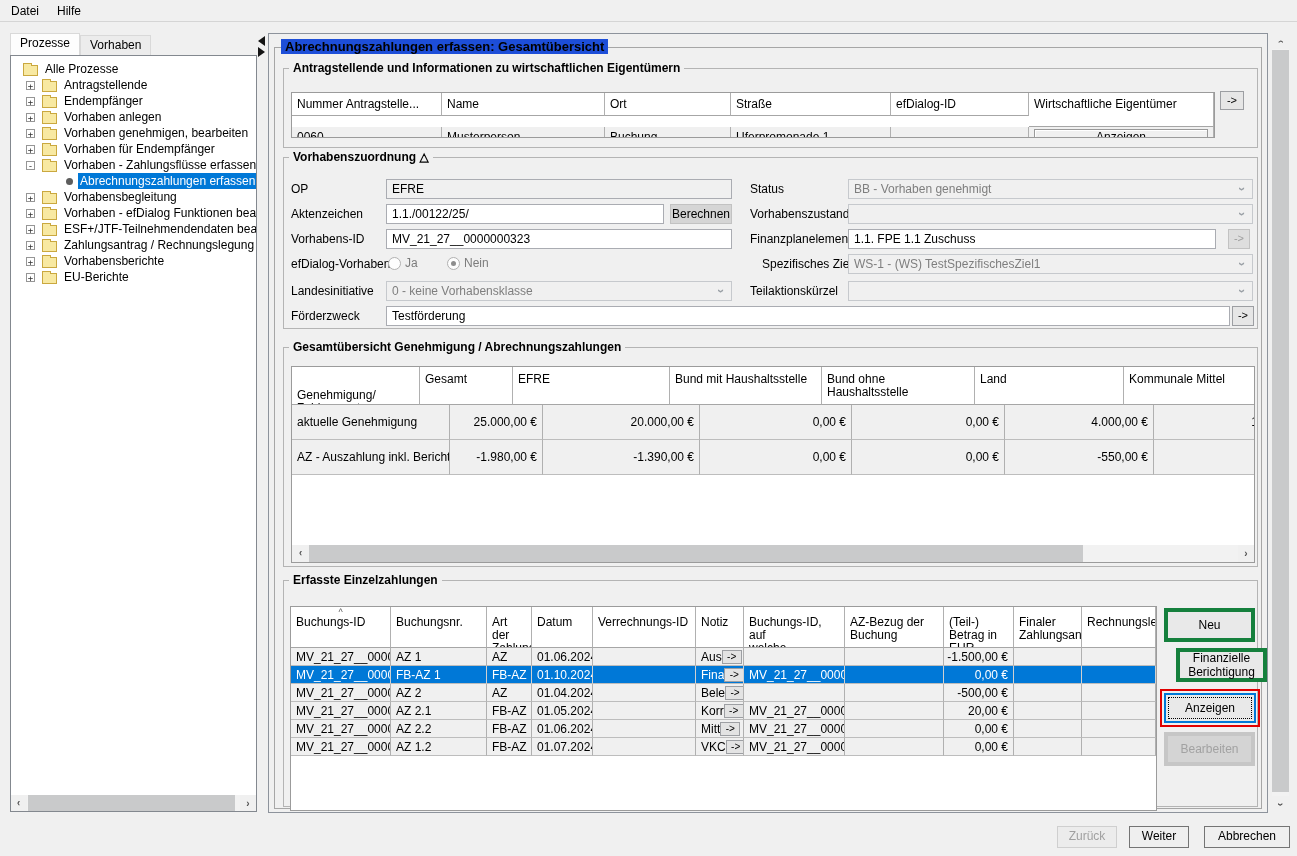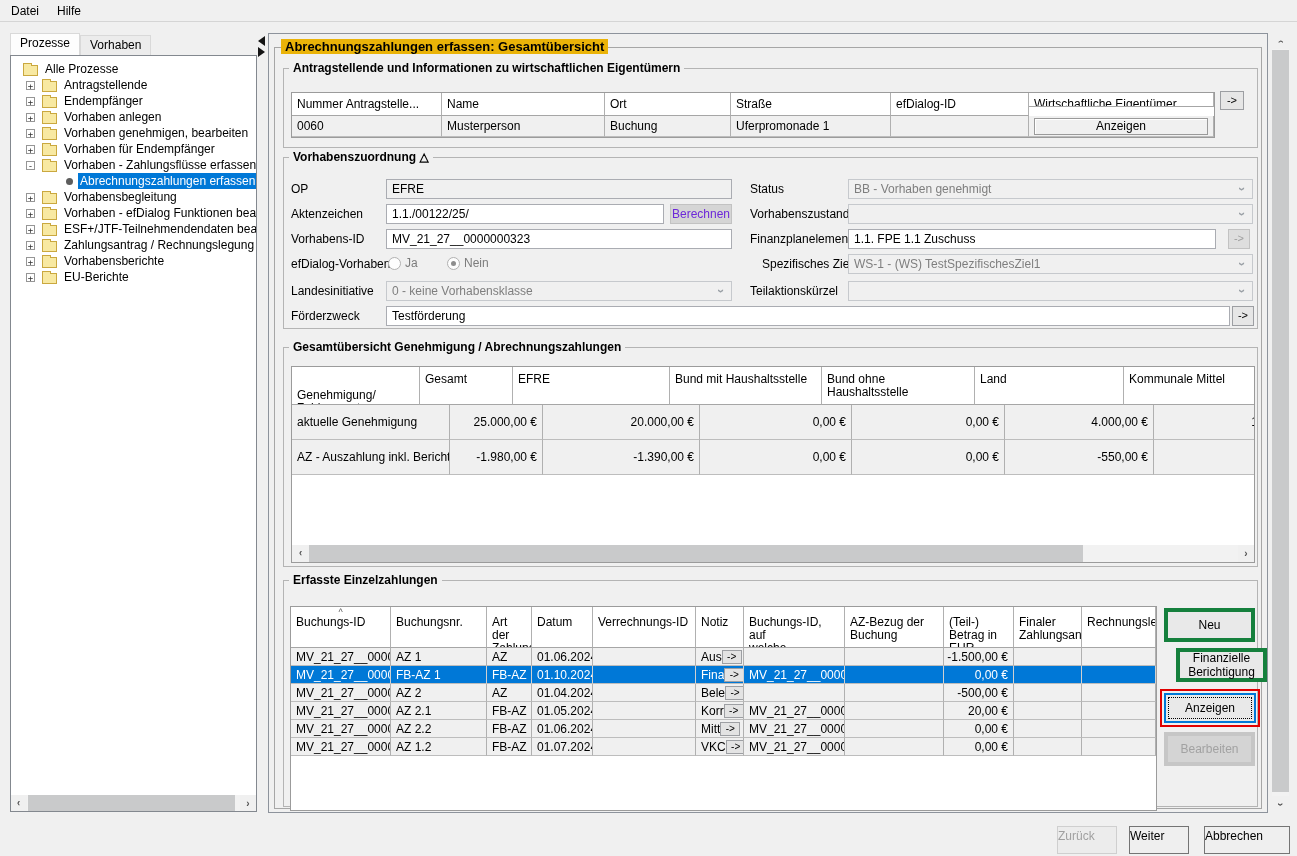--- a/index.html
+++ b/index.html
@@ -40,21 +40,21 @@
   .sb-thumb { position:absolute; background:#c9cacb; }
   
   .splitter { position:absolute; left:258px; top:34px; width:10px; height:24px; }
   .tri { width:0; height:0; position:absolute; }
   .tri.left  { top:2px;  border-top:5px solid transparent; border-bottom:5px solid transparent; border-right:7px solid #141414; }
   .tri.right { top:13px; border-top:5px solid transparent; border-bottom:5px solid transparent; border-left:7px solid #141414; }
   
   .main-panel { position:absolute; left:268px; top:33px; width:1000px; height:780px;
     border:1px solid #8d939c; background:#f0f0f0; }
   .outer-gb { position:absolute; left:5px; top:13px; width:988px; height:762px; border:1px solid #a6a6a6; }
-  .outer-gb > .main-title { position:absolute; top:-9px; left:6px; background:#eab308;
+  .outer-gb > .main-title { position:absolute; top:-9px; left:6px; background:#1d4ed8;
     padding:0 4px; font-size:13px; font-weight:bold; }
   .groupbox { position:absolute; left:8px; width:975px; border:1px solid #b4b4b4; }
   .gb-title { position:absolute; top:-8px; left:5px; background:#f0f0f0; padding:0 4px; font-weight:bold; }
   #g1 { top:20px;  height:80px; }
   #g2 { top:109px; height:172px; }
   #g3 { top:299px; height:220px; }
   #g4 { top:532px; height:227px; }
   
   .tbl { position:absolute; background:#fff; border:1px solid #9b9b9b; overflow:hidden; }
   .thead-row, .trow2 { display:flex; }
@@ -73,38 +73,38 @@
   .g2-label { position:absolute; white-space:nowrap; }
   .fld { position:absolute; height:20px; border:1px solid #aaacb2; background:#fff;
     padding:0 5px; line-height:18px; white-space:nowrap; overflow:hidden; }
   .fld.ro  { background:#f0f0f0; }
   .fld.dd  { background:#f0f0f0; border-color:#c6c9cd; color:#7e7e7e; padding-right:18px; }
   .chev { position:absolute; right:3px; top:2px; width:14px; height:14px; color:#9aa0a6;
     font-weight:bold; transform:rotate(90deg); text-align:center; line-height:14px; }
   .sq-btn { position:absolute; width:22px; height:20px; background:#e6e6e6; border:1px solid #9c9ea2;
     text-align:center; line-height:17px; font-size:11px; }
   .sq-btn.dis { color:#9e9e9e; border-color:#c2c2c2; background:#dedede; }
-  .btn-dis { position:absolute; background:#d5d5d5; border:1px solid #c2c2c2; color:#6d28d9;
+  .btn-dis { position:absolute; background:#d5d5d5; border:1px solid #c2c2c2; color:#000000;
     text-align:center; line-height:18px; }
   .radio { width:13px; height:13px; border:1px solid #b1b1b1; border-radius:50%; background:#fdfdfd;
     display:inline-block; vertical-align:-3px; margin-right:4px; }
   .radio.sel::after { content:""; display:block; width:5px; height:5px; border-radius:50%; background:#8e8e8e; margin:3px; }
   .radio-group { position:absolute; color:#7c7c7c; }
   .radio-group span.opt { margin-right:26px; }
   
   .side-btn { position:absolute; left:880px; width:91px; height:34px; background:#e9e9e9;
     border:4px solid #15803d; display:flex; align-items:center; justify-content:center;
     text-align:center; line-height:14px; }
   .side-btn.dis { background:#d4d4d4; border-color:#c6c6c6; color:#a2a2a2; }
   .red-box { position:absolute; left:876px; top:108px; width:100px; height:38px;
     border:2px solid var(--alert,#e00000); padding:2px; }
   .btn-anzeigen { width:100%; height:100%; background:#e9e9e9; border:2px solid var(--accent,#0078d7);
     outline:1px dotted #000; outline-offset:-5px; display:flex; align-items:center; justify-content:center; }
-  .fbtn { position:absolute; top:826px; height:28px; background:#efefef; border:1px solid #747474;
-    line-height:19px; }
+  .fbtn { position:absolute; top:826px; height:22px; background:#efefef; border:1px solid #747474;
+    text-align:center; line-height:19px; }
   .fbtn.dis { background:#ececec; border-color:#cfcfcf; color:#a0a0a0; }
   
   .vscroll { position:absolute; left:1272px; top:33px; width:17px; height:779px; background:#f2f2f2; }
 </style>
 </head>
 <body>
 
 <div class="menubar">
   <span class="menu-item">Datei</span>
   <span class="menu-item">Hilfe</span>
@@ -205,21 +205,21 @@
 
     <div class="groupbox" id="g1">
       <div class="gb-title">Antragstellende und Informationen zu wirtschaftlichen Eigentümern</div>
       <div class="tbl" id="t1" style="left:7px;top:23px;width:924px;height:46px;">
         <div class="thead-row" id="t1h">
             <div class="th" style="width: 150px; height: 23px; padding-top: 5px;">Nummer Antragstelle...</div>
             <div class="th" style="width: 163px; height: 23px; padding-top: 5px;">Name</div>
             <div class="th" style="width: 126px; height: 23px; padding-top: 5px;">Ort</div>
             <div class="th" style="width: 160px; height: 23px; padding-top: 5px;">Straße</div>
             <div class="th" style="width: 138px; height: 23px; padding-top: 5px;">efDialog-ID</div>
-            <div class="th" style="width: 185px; height: 14px; padding-top: 5px;">Wirtschaftliche Eigentümer</div>
+            <div class="th" style="width: 185px; height: 34px; padding-top: 5px;">Wirtschaftliche Eigentümer</div>
           </div>
         <div class="trow2" id="t1r">
             <div class="trow2">
               <div class="td" style="width: 150px; height: 21px;">
                 <span>0060</span>
               </div>
               <div class="td" style="width: 163px; height: 21px;">
                 <span>Musterperson</span>
               </div>
               <div class="td" style="width: 126px; height: 21px;">

